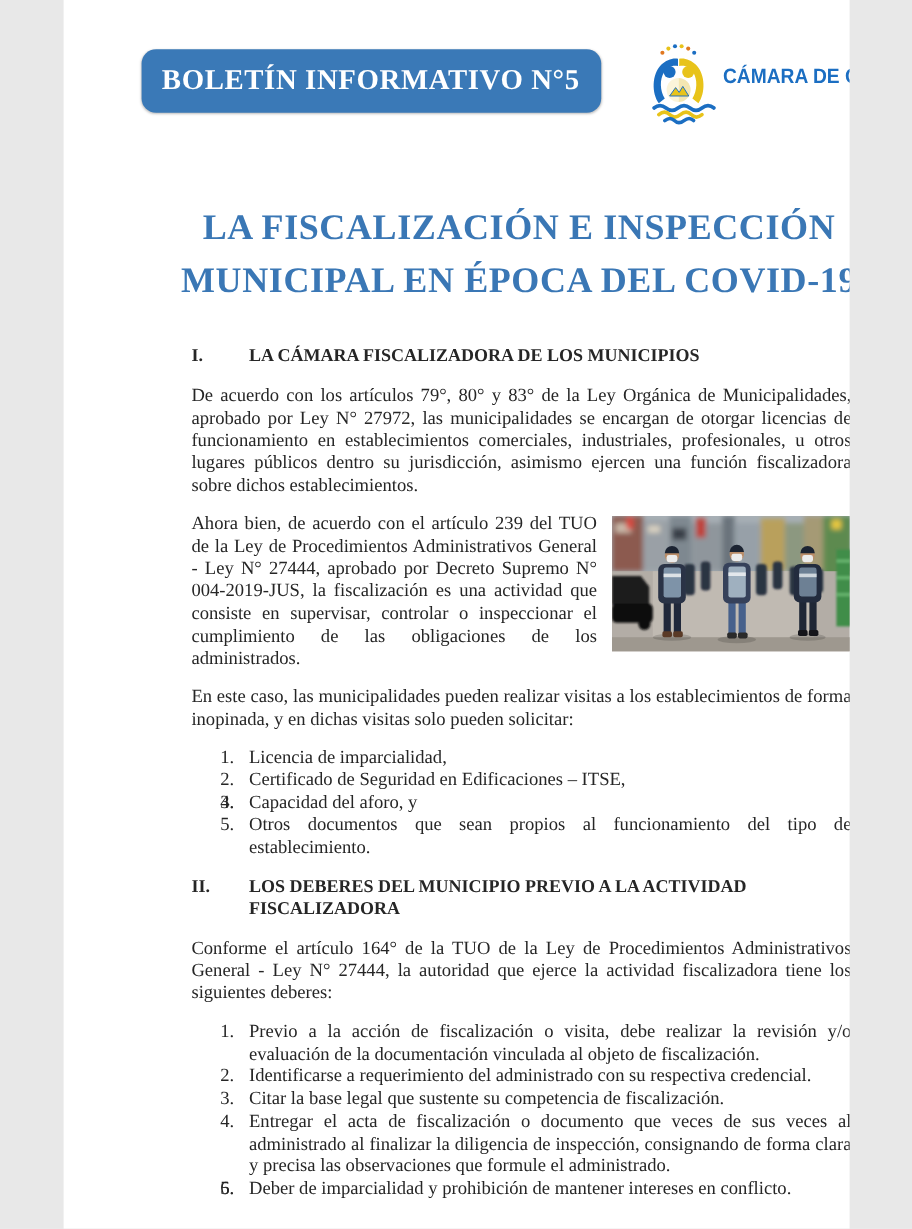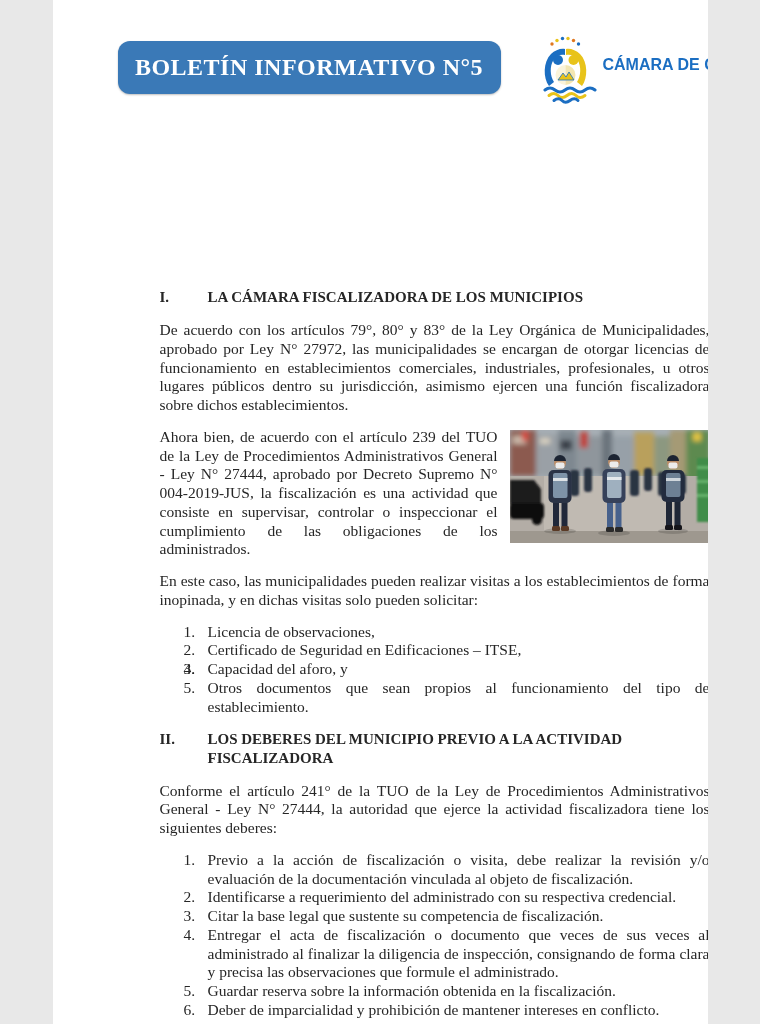--- a/index.html
+++ b/index.html
@@ -113,20 +113,24 @@
       <path d="M10,56 q5,-4 10,0 t10,0 t10,0 t10,0 t10,0" fill="none" stroke="#1b6ec2" stroke-width="3" stroke-linecap="round"></path>
       <path d="M14,61.5 q5,-4 9,0 t9,0 t9,0 t9,0" fill="none" stroke="#e8c31a" stroke-width="3" stroke-linecap="round"></path>
       <path d="M19,66.5 q4.5,-3.5 8,0 t8,0 t8,0" fill="none" stroke="#1b6ec2" stroke-width="3" stroke-linecap="round"></path>
     </svg>
     <div class="logo-text">
       <div class="logo-name">CÁMARA DE COMERCIO</div>
       <div class="logo-sub">CHILCA - PUCUSANA</div>
     </div>
   </div>
 
+  <h1 class="title">
+    <span>LA FISCALIZACIÓN E INSPECCIÓN</span>
+    <span>MUNICIPAL EN ÉPOCA DEL COVID-19</span>
+  </h1>
 
   <div class="content">
 
     <div class="sec-heading">
       <span class="sec-num">I.</span>
       <span>LA CÁMARA FISCALIZADORA DE LOS MUNICIPIOS</span>
     </div>
 
     <p>De acuerdo con los artículos 79°, 80° y 83° de la Ley Orgánica de Municipalidades, aprobado por Ley N° 27972, las municipalidades se encargan de otorgar licencias de funcionamiento en establecimientos comerciales, industriales, profesionales, u otros lugares públicos dentro su jurisdicción, asimismo ejercen una función fiscalizadora sobre dichos establecimientos.</p>
 
@@ -230,37 +234,37 @@
           <rect x="158.5" y="32.5" width="9" height="6" rx="2" fill="#ececec"></rect>
           <path d="M157,31 a6,6 0 0 1 12,0 z" fill="#1c2432"></path>
         </g>
       </svg>
       <p><span>Ahora bien, de acuerdo con el artículo 239 del TUO de la Ley de Procedimientos Administrativos General - Ley N° 27444, aprobado por Decreto Supremo N° 004-2019-JUS, la fiscalización es una actividad que consiste en supervisar, controlar </span><span class="u">o inspeccionar</span><span> el cumplimiento de las obligaciones de los administrados.</span></p>
     </div>
 
     <p class="bold">En este caso, las municipalidades pueden realizar visitas a los establecimientos de forma inopinada, y en dichas visitas solo pueden solicitar:</p>
 
     <div class="olist">
-      <div class="li"><span class="num">1.</span><span>Licencia de observaciones,</span></div>
+      <div class="li"><span class="num">1.</span><span>Licencia de imparcialidad,</span></div>
       <div class="li"><span class="num">2.</span><span>Certificado de Seguridad en Edificaciones – ITSE,</span></div>
       <div class="li"><span class="num">3.</span></div>
       <div class="li"><span class="num">4.</span><span>Capacidad del aforo, y</span></div>
       <div class="li"><span class="num">5.</span><span>Otros documentos que sean propios al funcionamiento del tipo de establecimiento.</span></div>
     </div>
 
     <div class="sec-heading sec2">
       <span class="sec-num">II.</span>
       <span>LOS DEBERES DEL MUNICIPIO PREVIO A LA ACTIVIDAD FISCALIZADORA</span>
     </div>
 
-    <p>Conforme el artículo 241° de la TUO de la Ley de Procedimientos Administrativos General - Ley N° 27444, la autoridad que ejerce la actividad fiscalizadora tiene los siguientes deberes:</p>
+    <p>Conforme el artículo 164° de la TUO de la Ley de Procedimientos Administrativos General - Ley N° 27444, la autoridad que ejerce la actividad fiscalizadora tiene los siguientes deberes:</p>
 
     <div class="olist">
       <div class="li"><span class="num">1.</span><span>Previo a la acción de fiscalización o visita, debe realizar la revisión y/o evaluación de la documentación vinculada al objeto de fiscalización.</span></div>
       <div class="li"><span class="num">2.</span><span>Identificarse a requerimiento del administrado con su respectiva credencial.</span></div>
       <div class="li"><span class="num">3.</span><span>Citar la base legal que sustente su competencia de fiscalización.</span></div>
       <div class="li"><span class="num">4.</span><span>Entregar el acta de fiscalización o documento que veces de sus veces al administrado al finalizar la diligencia de inspección, consignando de forma clara y precisa las observaciones que formule el administrado.</span></div>
-      <div class="li"><span class="num">5.</span><span>Guardar reserva sobre la información obtenida en la fiscalización.</span></div>
+      <div class="li"><span class="num">5.</span></div>
       <div class="li"><span class="num">6.</span><span>Deber de imparcialidad y prohibición de mantener intereses en conflicto.</span></div>
     </div>
 
   </div>
 </div>
 
 </body></html>

